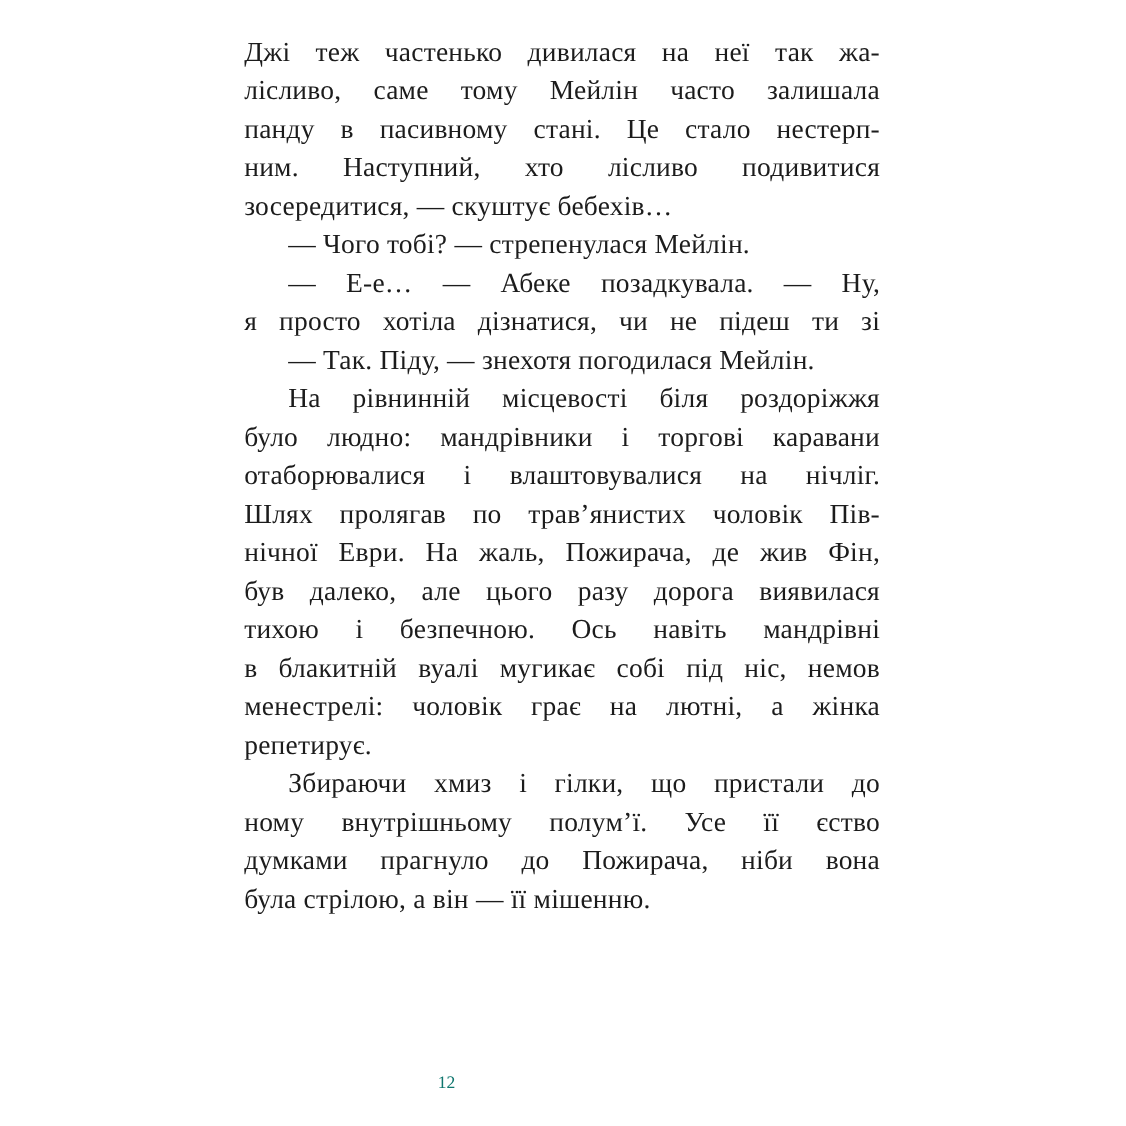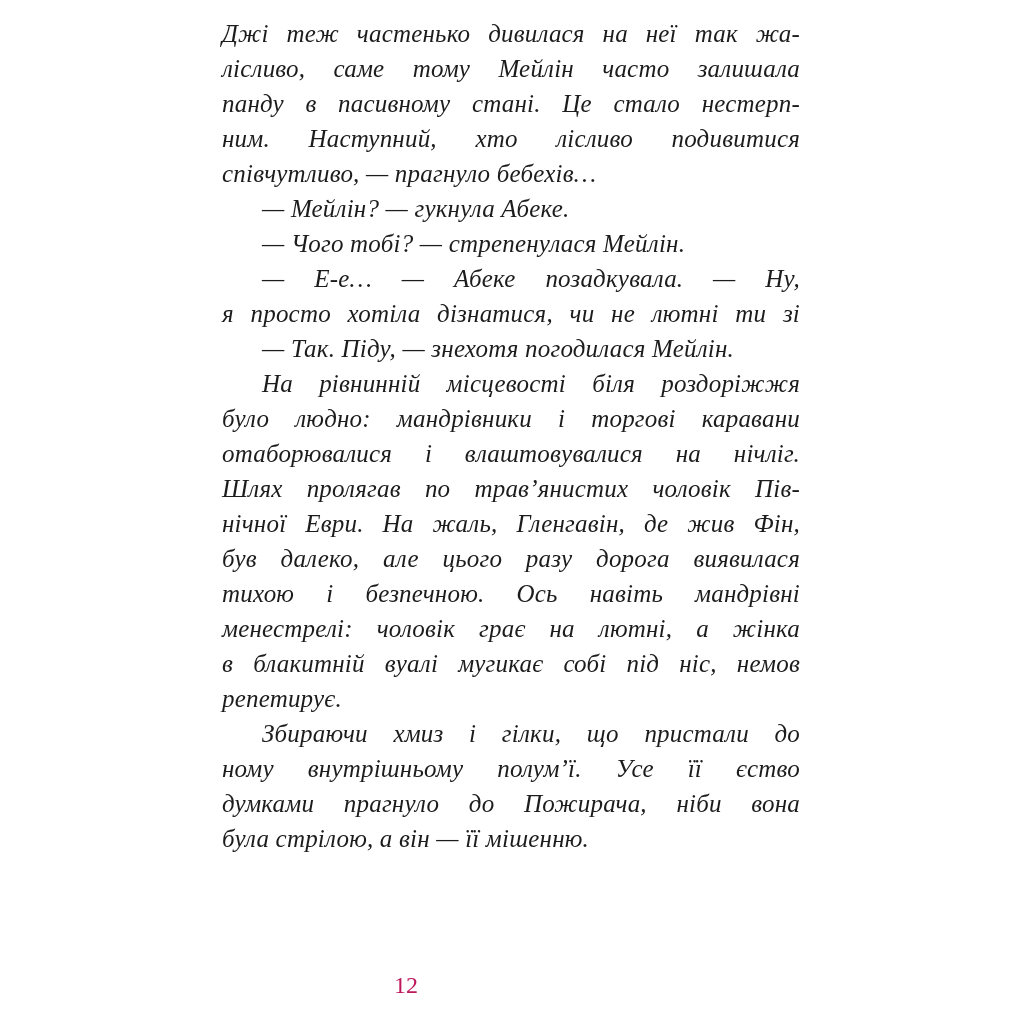--- a/index.html
+++ b/index.html
@@ -18,26 +18,25 @@
   .book-page {
     position: absolute;
     top: 0;
     left: 0;
     width: 1024px;
     height: 1024px;
   }
   .text-block {
     position: absolute;
     left: 222px;
-    top: 16px;
+    top: 30px;
     width: 578px;
     font-size: 25px;
     line-height: 35px;
     letter-spacing: 0.2px;
-    font-style: italic;
   }
   .paragraph {
     margin: 0;
     padding: 0;
   }
   .line {
     white-space: nowrap;
     height: 35px;
     text-align: justify;
     text-align-last: justify;
@@ -48,60 +47,57 @@
   }
   .line.indent {
     padding-left: 40px;
   }
   .page-number {
     position: absolute;
     top: 970px;
     left: 0;
     width: 812px;
     text-align: center;
-    font-size: 24px;
+    font-size: 16px;
     line-height: 30px;
-    color: #be185d;
+    color: #0f766e;
   }
 </style>
 </head>
 <body>
 
 <div class="book-page">
   <div class="text-block">
       <div class="paragraph">
         <div class="line">Джі теж частенько дивилася на неї так жа-</div>
         <div class="line">лісливо, саме тому Мейлін часто залишала</div>
         <div class="line">панду в пасивному стані. Це стало нестерп-</div>
         <div class="line">ним. Наступний, хто лісливо подивитися</div>
-        <div class="line last">співчутливо, — прагнуло бебехів…</div>
-      </div>
-      <div class="paragraph">
-        <div class="line indent last">— Мейлін? — гукнула Абеке.</div>
+        <div class="line last">зосередитися, — скуштує бебехів…</div>
       </div>
       <div class="paragraph">
         <div class="line indent last">— Чого тобі? — стрепенулася Мейлін.</div>
       </div>
       <div class="paragraph">
         <div class="line indent">— Е-е… — Абеке позадкувала. — Ну,</div>
-        <div class="line">я просто хотіла дізнатися, чи не лютні ти зі</div>
+        <div class="line">я просто хотіла дізнатися, чи не підеш ти зі</div>
       </div>
       <div class="paragraph">
         <div class="line indent last">— Так. Піду, — знехотя погодилася Мейлін.</div>
       </div>
       <div class="paragraph">
         <div class="line indent">На рівнинній місцевості біля роздоріжжя</div>
         <div class="line">було людно: мандрівники і торгові каравани</div>
         <div class="line">отаборювалися і влаштовувалися на нічліг.</div>
         <div class="line">Шлях пролягав по трав’янистих чоловік Пів-</div>
-        <div class="line">нічної Еври. На жаль, Гленгавін, де жив Фін,</div>
+        <div class="line">нічної Еври. На жаль, Пожирача, де жив Фін,</div>
         <div class="line">був далеко, але цього разу дорога виявилася</div>
         <div class="line">тихою і безпечною. Ось навіть мандрівні</div>
+        <div class="line">в блакитній вуалі мугикає собі під ніс, немов</div>
         <div class="line">менестрелі: чоловік грає на лютні, а жінка</div>
-        <div class="line">в блакитній вуалі мугикає собі під ніс, немов</div>
         <div class="line last">репетирує.</div>
       </div>
       <div class="paragraph">
         <div class="line indent">Збираючи хмиз і гілки, що пристали до</div>
         <div class="line">ному внутрішньому полум’ї. Усе її єство</div>
         <div class="line">думками прагнуло до Пожирача, ніби вона</div>
         <div class="line last">була стрілою, а він — її мішенню.</div>
       </div>
     </div>
   <div class="page-number">12</div>

